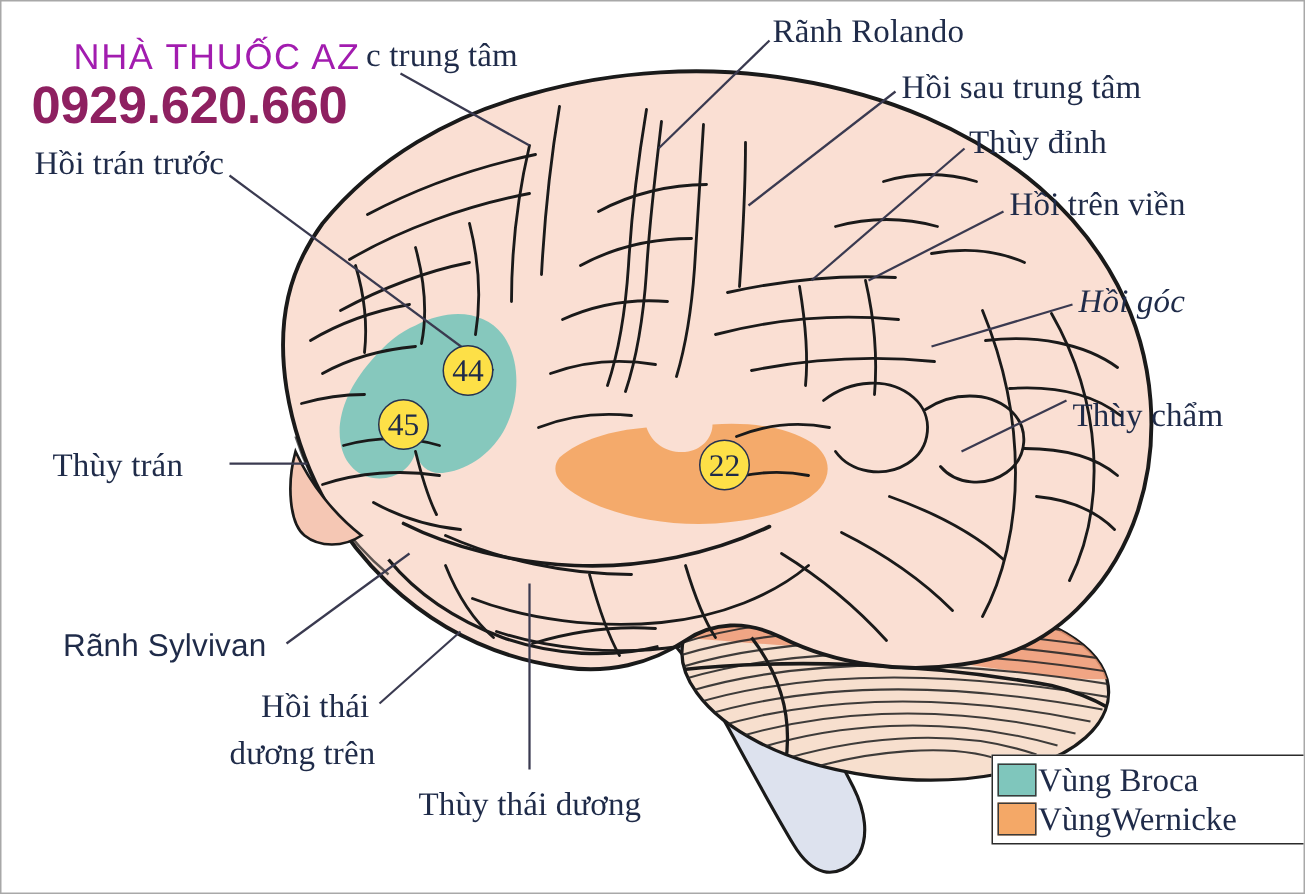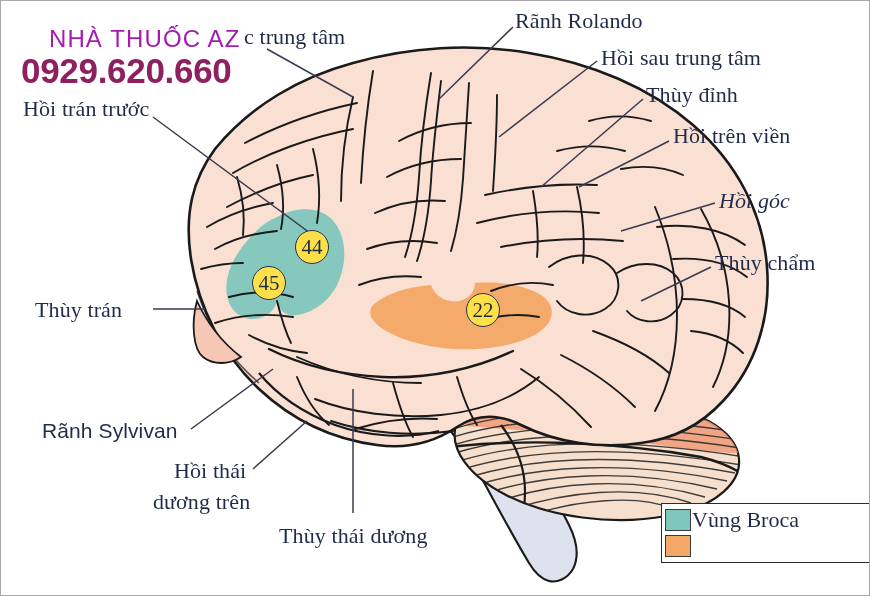--- a/index.html
+++ b/index.html
@@ -283,34 +283,35 @@
   <div class="brand-name">NHÀ THUỐC AZ</div>
   <div class="brand-phone">0929.620.660</div>
 
   <div class="label" style="left:22px;  top:96px;">Hồi trán trước</div>
   <div class="label" style="left:243px; top:24px;">c trung tâm</div>
   <div class="label" style="left:514px; top:8px;">Rãnh Rolando</div>
   <div class="label" style="left:600px; top:45px;">Hồi sau trung tâm</div>
   <div class="label" style="left:645px; top:82px;">Thùy đỉnh</div>
   <div class="label" style="left:672px; top:123px;">Hồi trên viền</div>
   <div class="label" style="left:718px; top:188px;font-style:italic;">Hồi góc</div>
-  <div class="label" style="left:714px; top:250px;">Thùy chẩm</div>
+  <div class="label" style="left:714px; top:264px;">Thùy chẩm</div>
   <div class="label" style="left:34px;  top:297px;">Thùy trán</div>
   <div class="label sans" style="left:41px; top:418px;">Rãnh Sylvivan</div>
   <div class="label" style="left:173px; top:458px;">Hồi thái</div>
   <div class="label" style="left:152px; top:489px;text-align:right;">dương trên</div>
   <div class="label" style="left:278px; top:523px;">Thùy thái dương</div>
 
   <div class="area-num" style="left:294px; top:229px;">44</div>
   <div class="area-num" style="left:251px; top:265px;">45</div>
   <div class="area-num" style="left:465px; top:292px;">22</div>
 
   <div class="legend">
     <div class="legend-row">
       <span class="legend-swatch" style="background:#7fc6bc;"></span>
       <span class="legend-text">Vùng Broca</span>
     </div>
     <div class="legend-row">
       <span class="legend-swatch" style="background:#f4a867;"></span>
+      <span class="legend-text">VùngWernicke</span>
     </div>
   </div>
 
 </div>
 
 </body></html>

